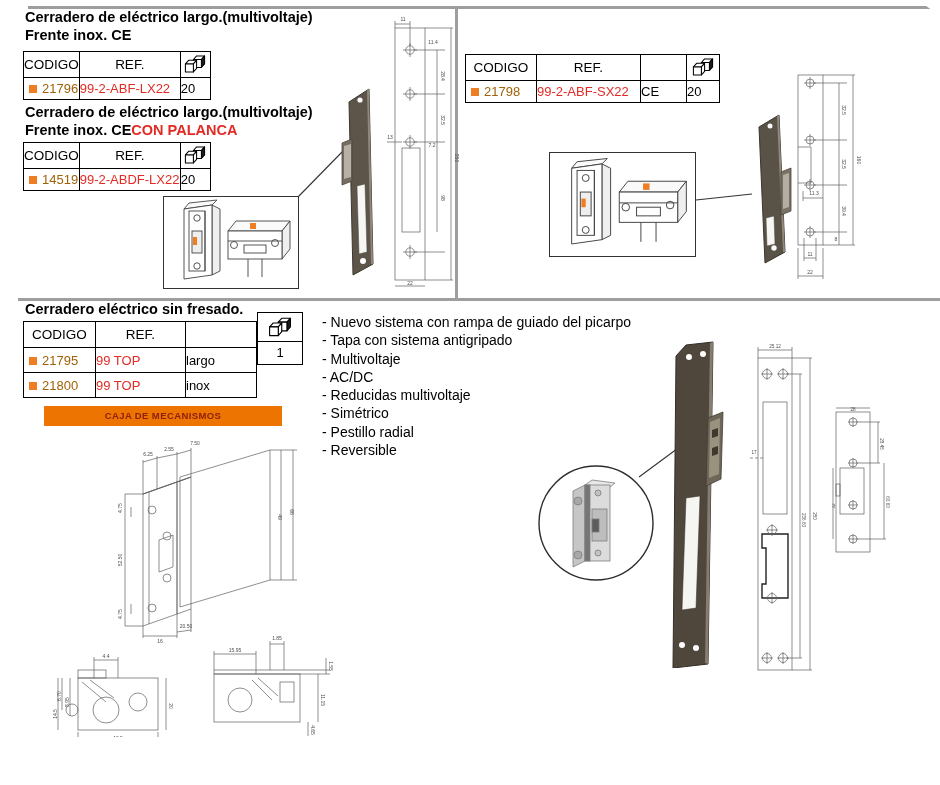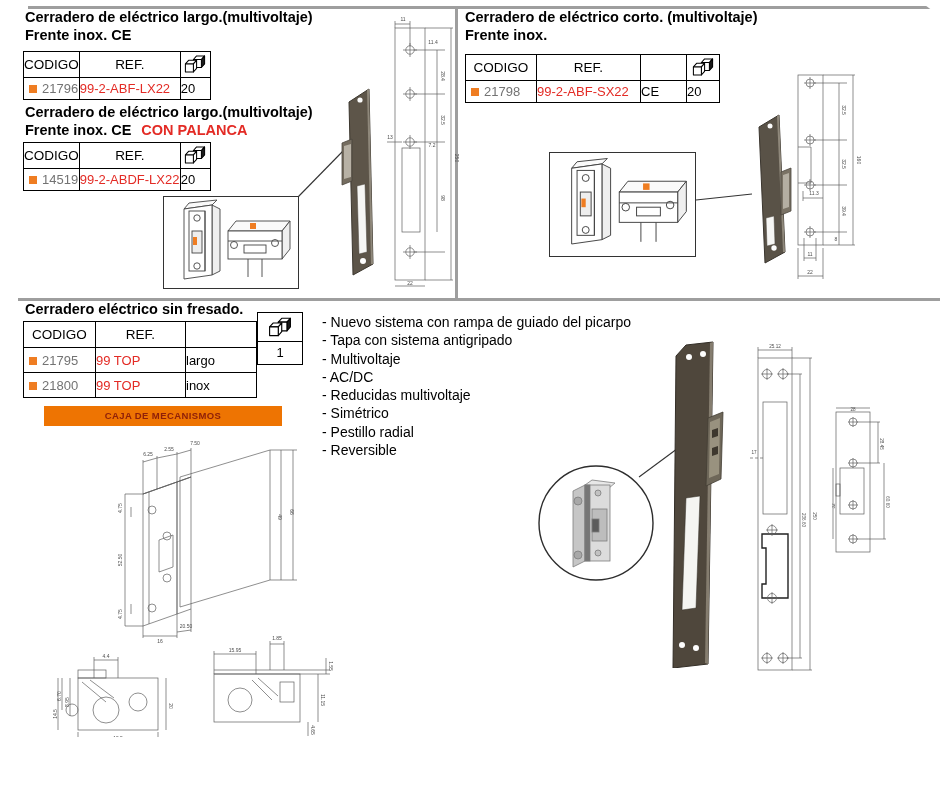--- a/index.html
+++ b/index.html
@@ -11,21 +11,21 @@
   .title{font-size:14.5px;font-weight:bold;line-height:17.5px;white-space:nowrap;}
   .red{color:#E32B25;}
   .ptable{border-collapse:collapse;background:#fff;}
   .ptable th,.ptable td{border:1.5px solid #000;padding:0;vertical-align:middle;
                         font-size:13px;}
   .ptable th{font-weight:normal;height:25px;font-size:13.5px;}
   .ptable td{height:21px;}
   .btable td{height:24px;}
   .cod-cell{text-align:left !important;padding-left:5px !important;}
   .sq{display:inline-block;width:8px;height:8px;background:#EF7D22;margin-right:5px;vertical-align:0px;}
-  .cod-num{color:#737373;margin-top:12px;}
+  .cod-num{color:#a16207;margin-top:12px;}
   .refv{color:#E32B25;}
   .mini{border:1.5px solid #000;width:46px;background:#fff;text-align:center;box-sizing:border-box;}
   .banner{background:#EE7402;color:#8F2009;font-weight:bold;font-size:9.5px;text-align:center;
           line-height:20px;letter-spacing:0.4px;}
   .features{overflow:hidden;width:342px;}
   .feat{font-size:14px;line-height:18.3px;white-space:nowrap;}
   .logo{color:#97979A;font-weight:bold;font-size:15px;letter-spacing:1.5px;transform:skewX(-6deg);}
   .pagenum{color:#1d4ed8;font-weight:bold;font-size:18.5px;text-align:right;}
   .cbox{border:1.3px solid #333;background:#fff;box-sizing:border-box;}
   svg text{font-family:"Liberation Sans",sans-serif;}
@@ -65,21 +65,21 @@
       <tr>
         <td class="cod-cell"><span class="sq"></span><span class="cod-num">21796</span></td>
         <td class="refv">99-2-ABF-LX22</td>
         <td>20</td>
       </tr>
     </tbody>
   </table>
 
   <div class="abs title" style="left:25px;top:104px">
     <div>Cerradero de eléctrico largo.(multivoltaje)</div>
-    <div><span>Frente inox. CE</span><span class="red" style="margin-left:10px">CON PALANCA</span></div>
+    <div><span>Frente inox. CE</span><span class="red" style="margin-left:0">CON PALANCA</span></div>
   </div>
 
   <table class="ptable abs" style="left:23px;top:142px">
     <tbody>
       <tr>
         <th style="width:54px">CODIGO</th>
         <th style="width:100px">REF.</th>
         <th style="width:29px">
           <svg viewBox="0 0 30 26" width="24" height="21">
             <g stroke="#000" stroke-width="1.3" stroke-linejoin="round">
@@ -178,24 +178,20 @@
       <text x="58" y="60" transform="rotate(90 58 60)">28.4</text>
       <text x="58" y="104" transform="rotate(90 58 104)">32.5</text>
       <text x="72" y="142" transform="rotate(90 72 142)">250</text>
       <text x="49" y="131">7.2</text>
       <text x="7" y="123">13</text>
       <text x="58" y="182" transform="rotate(90 58 182)">98</text>
       <text x="27" y="269">22</text>
     </g>
   </svg>
 
-  <div class="abs title" style="left:465px;top:9px">
-    <div>Cerradero de eléctrico corto. (multivoltaje)</div>
-    <div>Frente inox.</div>
-  </div>
 
   <table class="ptable abs" style="left:465px;top:54px">
     <tbody>
       <tr>
         <th style="width:70px">CODIGO</th>
         <th style="width:103px">REF.</th>
         <th style="width:45px"></th>
         <th style="width:32px">
           <svg viewBox="0 0 30 26" width="24" height="21">
             <g stroke="#000" stroke-width="1.3" stroke-linejoin="round">

